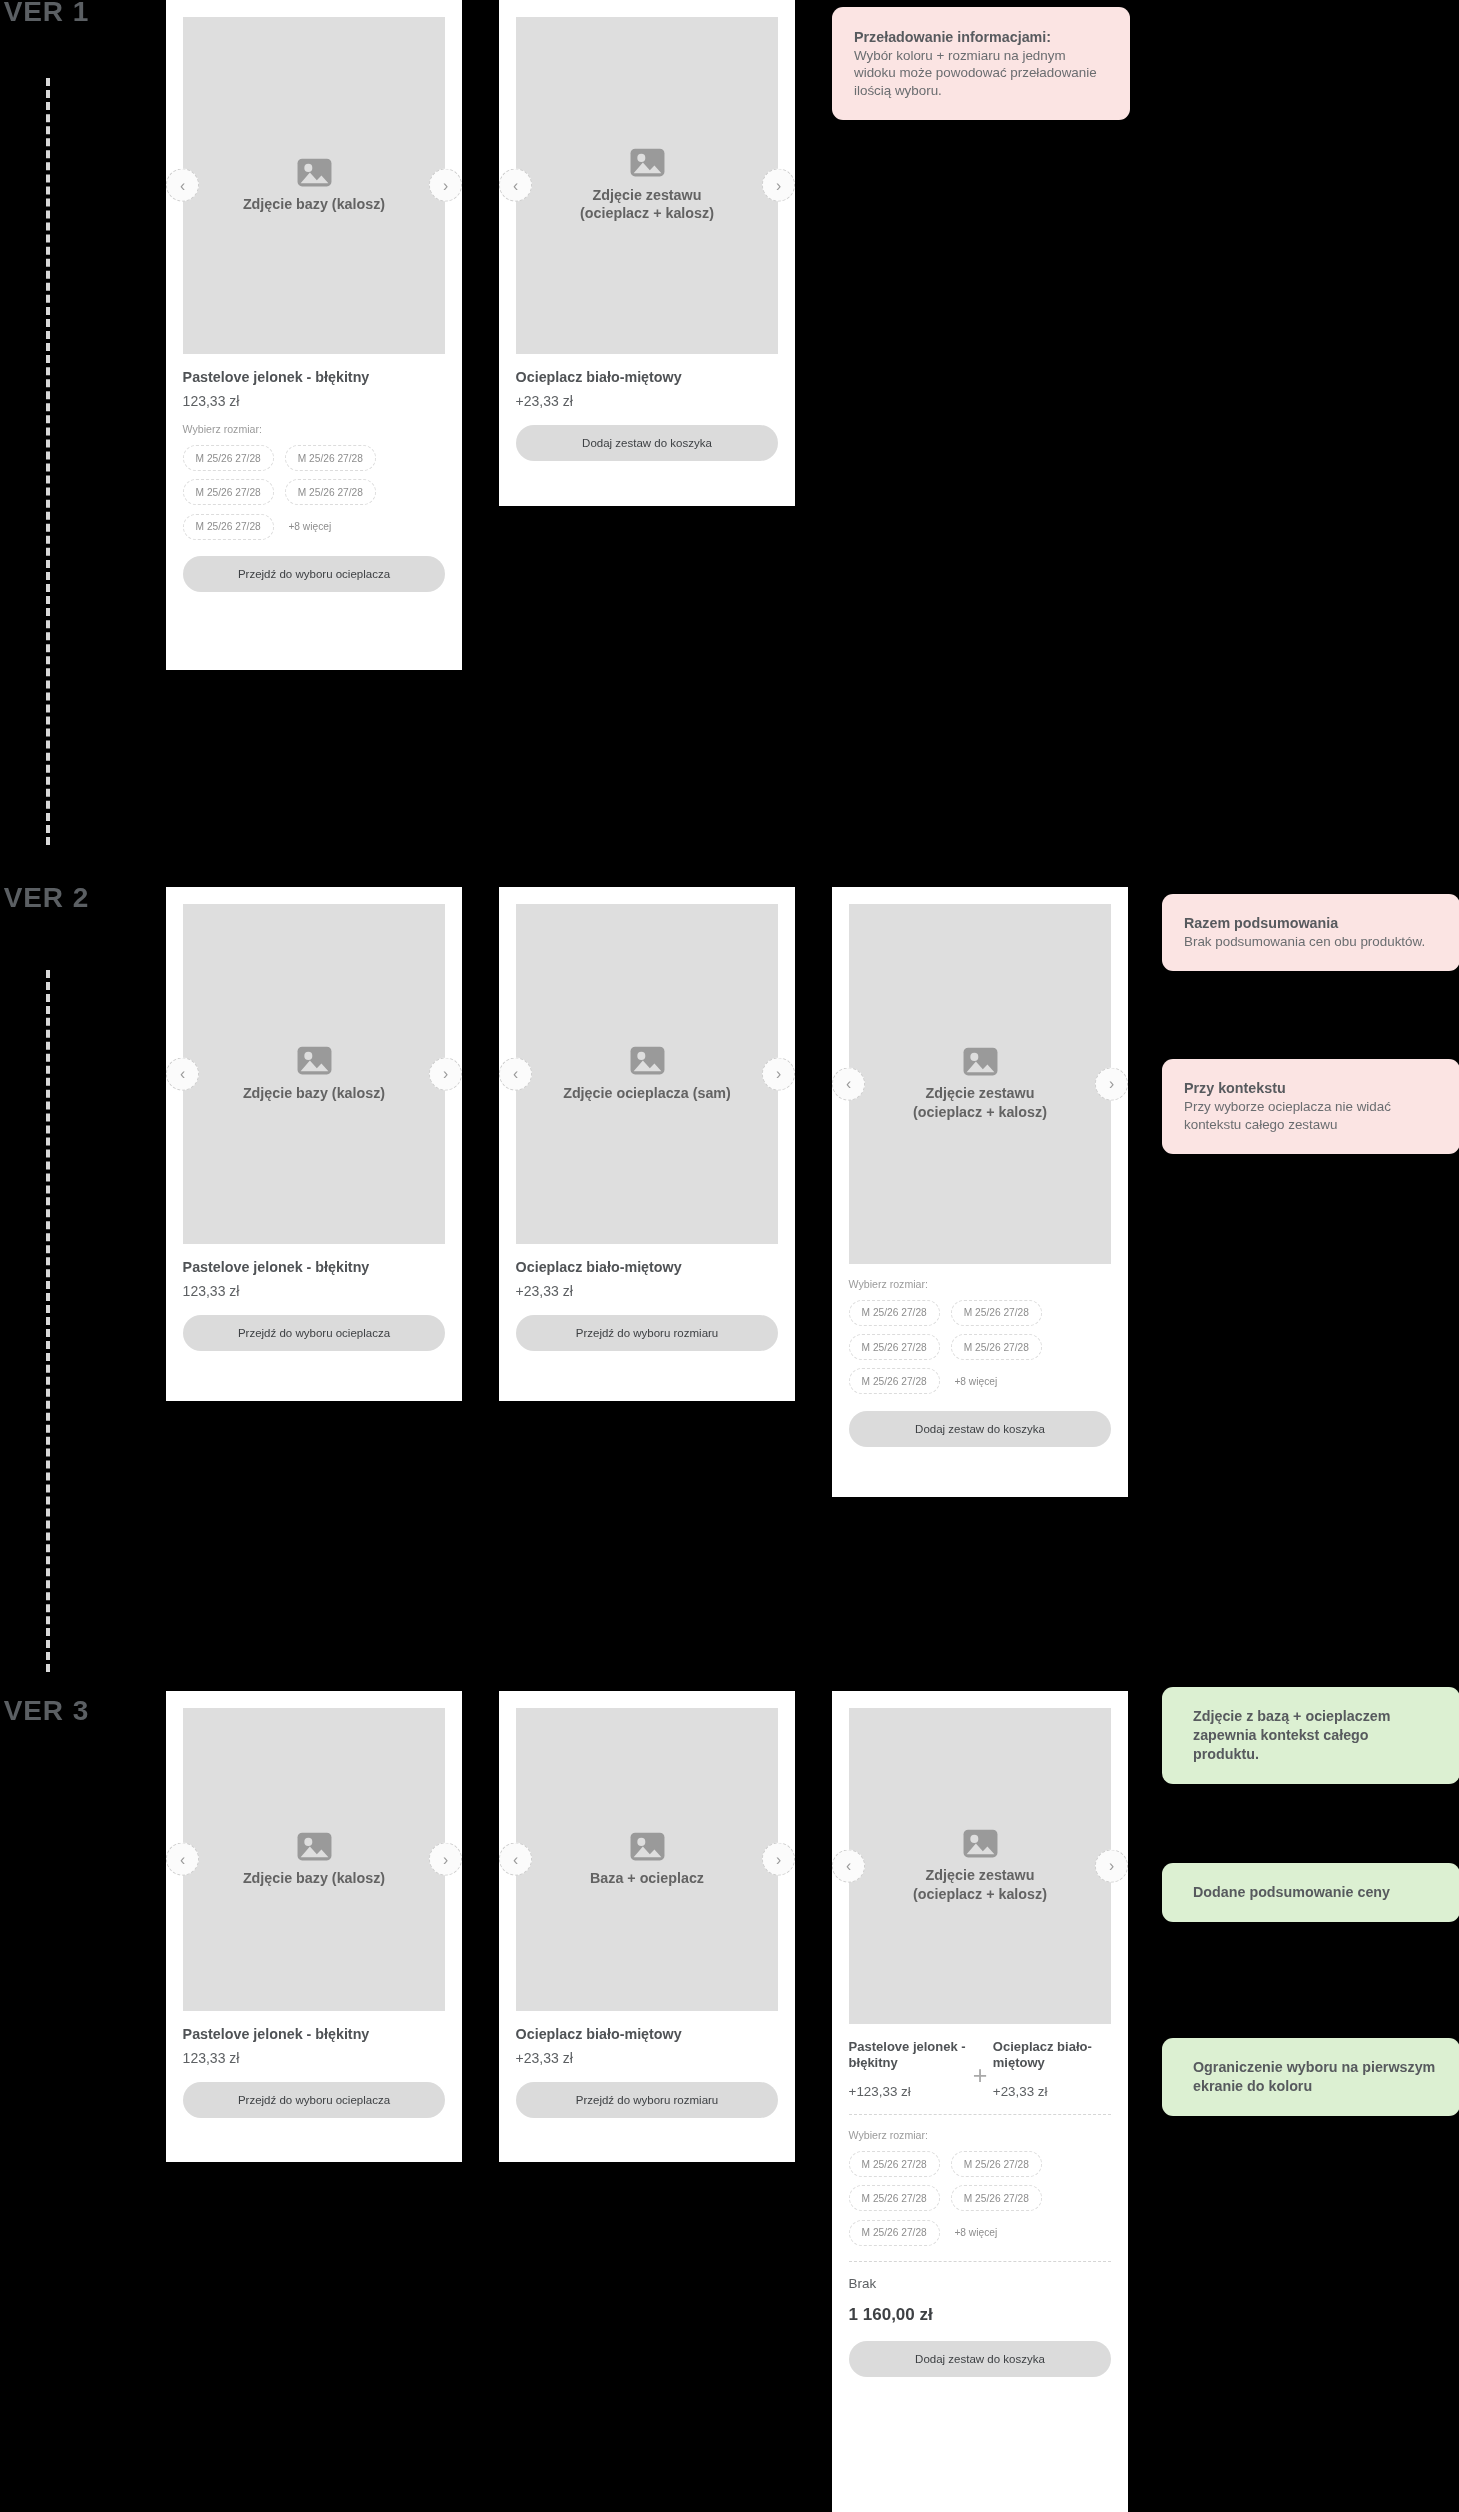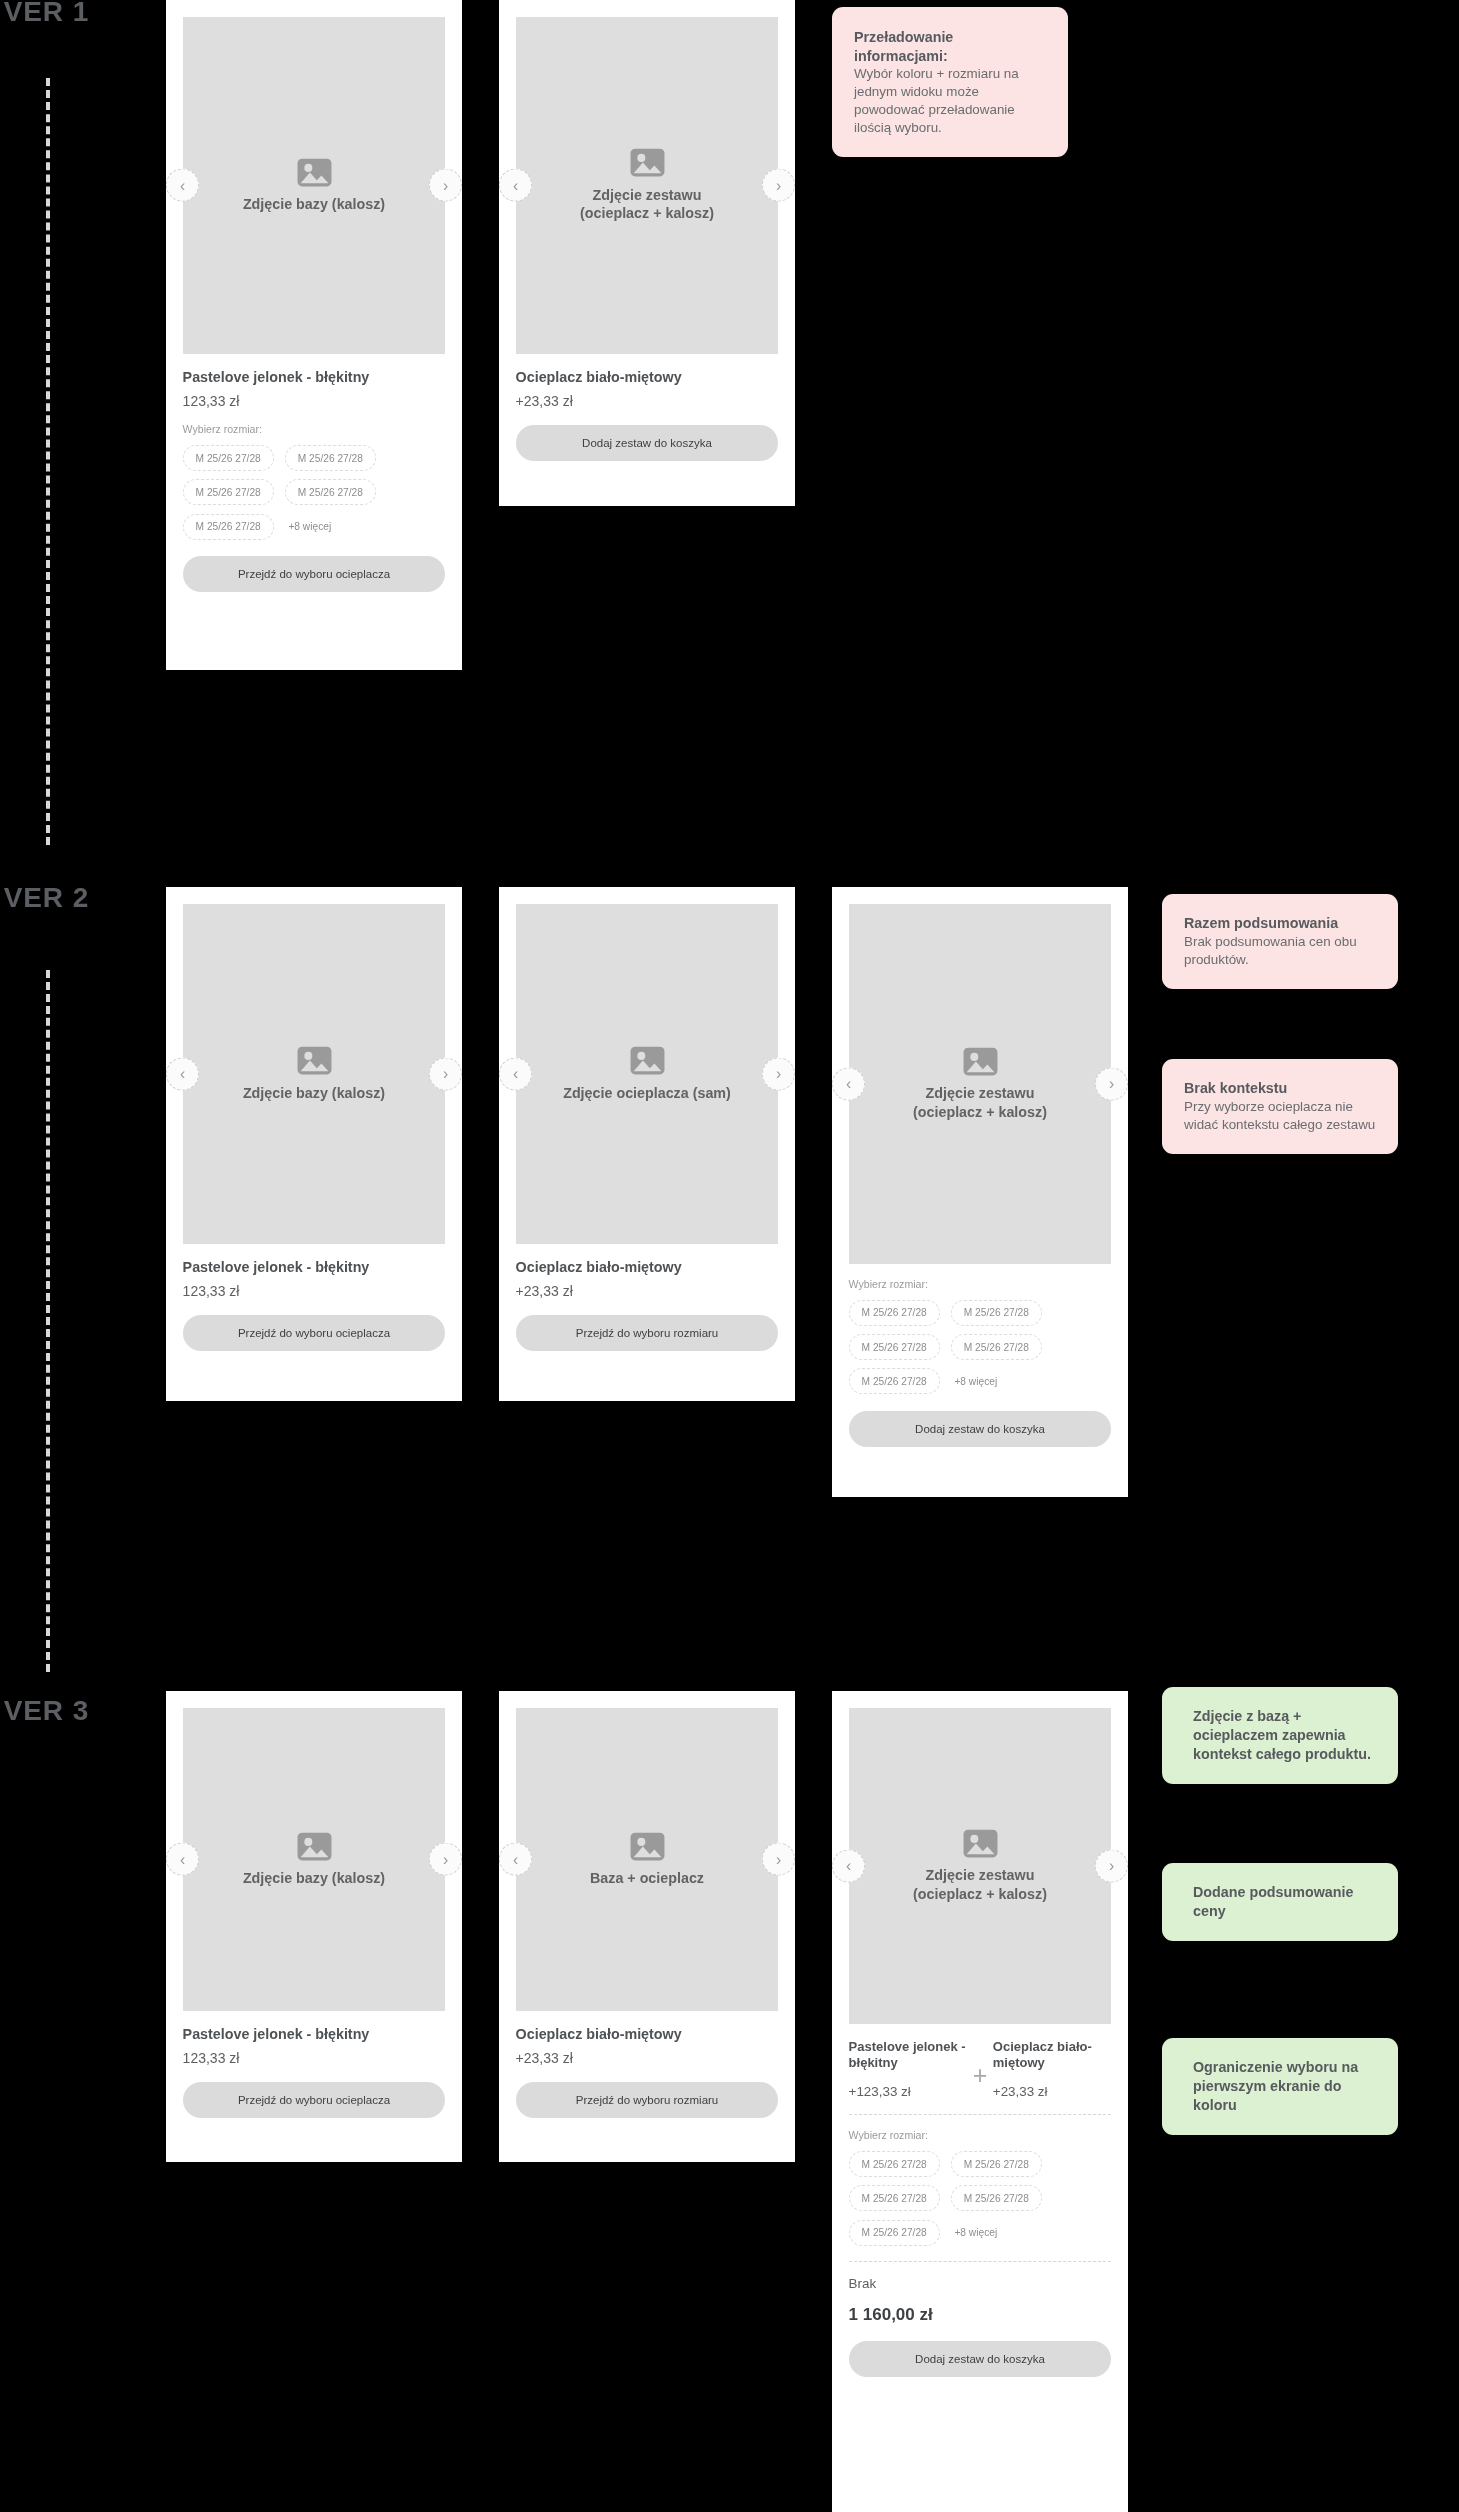--- a/index.html
+++ b/index.html
@@ -162,21 +162,21 @@
     font-weight: 700;
     color: #3e4144;
     margin-top: 14px;
   }
 
   
   .note {
     position: absolute;
     border-radius: 11px;
     padding: 20.3px 22px;
-    width: 236px;
+    width: 298px;
   }
   .note.bad  { background: #fbe4e3; }
   .note.good { background: #dcf0d2; padding-left: 31px; }
   .note-title {
     font-size: 14.3px;
     font-weight: 700;
     color: #575a5e;
     line-height: 1.32;
   }
   .note-body {
@@ -301,21 +301,21 @@
       <div class="chip-more">+8 więcej</div>
     </div>
     <button class="cta">Dodaj zestaw do koszyka</button>
   </div>
 
   <div class="note bad" style="left:1162px; top:894px;">
     <div class="note-title">Razem podsumowania</div>
     <div class="note-body">Brak podsumowania cen obu produktów.</div>
   </div>
   <div class="note bad" style="left:1162px; top:1059px;">
-    <div class="note-title">Brak kontekstu</div>
+    <div class="note-title">Przy kontekstu</div>
     <div class="note-body">Przy wyborze ocieplacza nie widać kontekstu całego zestawu</div>
   </div>
 
   <div class="ver-label" style="left:3.7px; top:1695px;">VER 3</div>
 
   <div class="card" style="left:166px; top:1691px; width:296px; height:471px;">
     <div class="photo" style="height:303px;">
       <svg class="ph-icon" viewBox="0 0 24 20">
         <rect x="1" y="1" width="22" height="18" rx="3" fill="#9a9a9a"></rect>
         <circle cx="8" cy="7" r="2.6" fill="#dedede"></circle>

